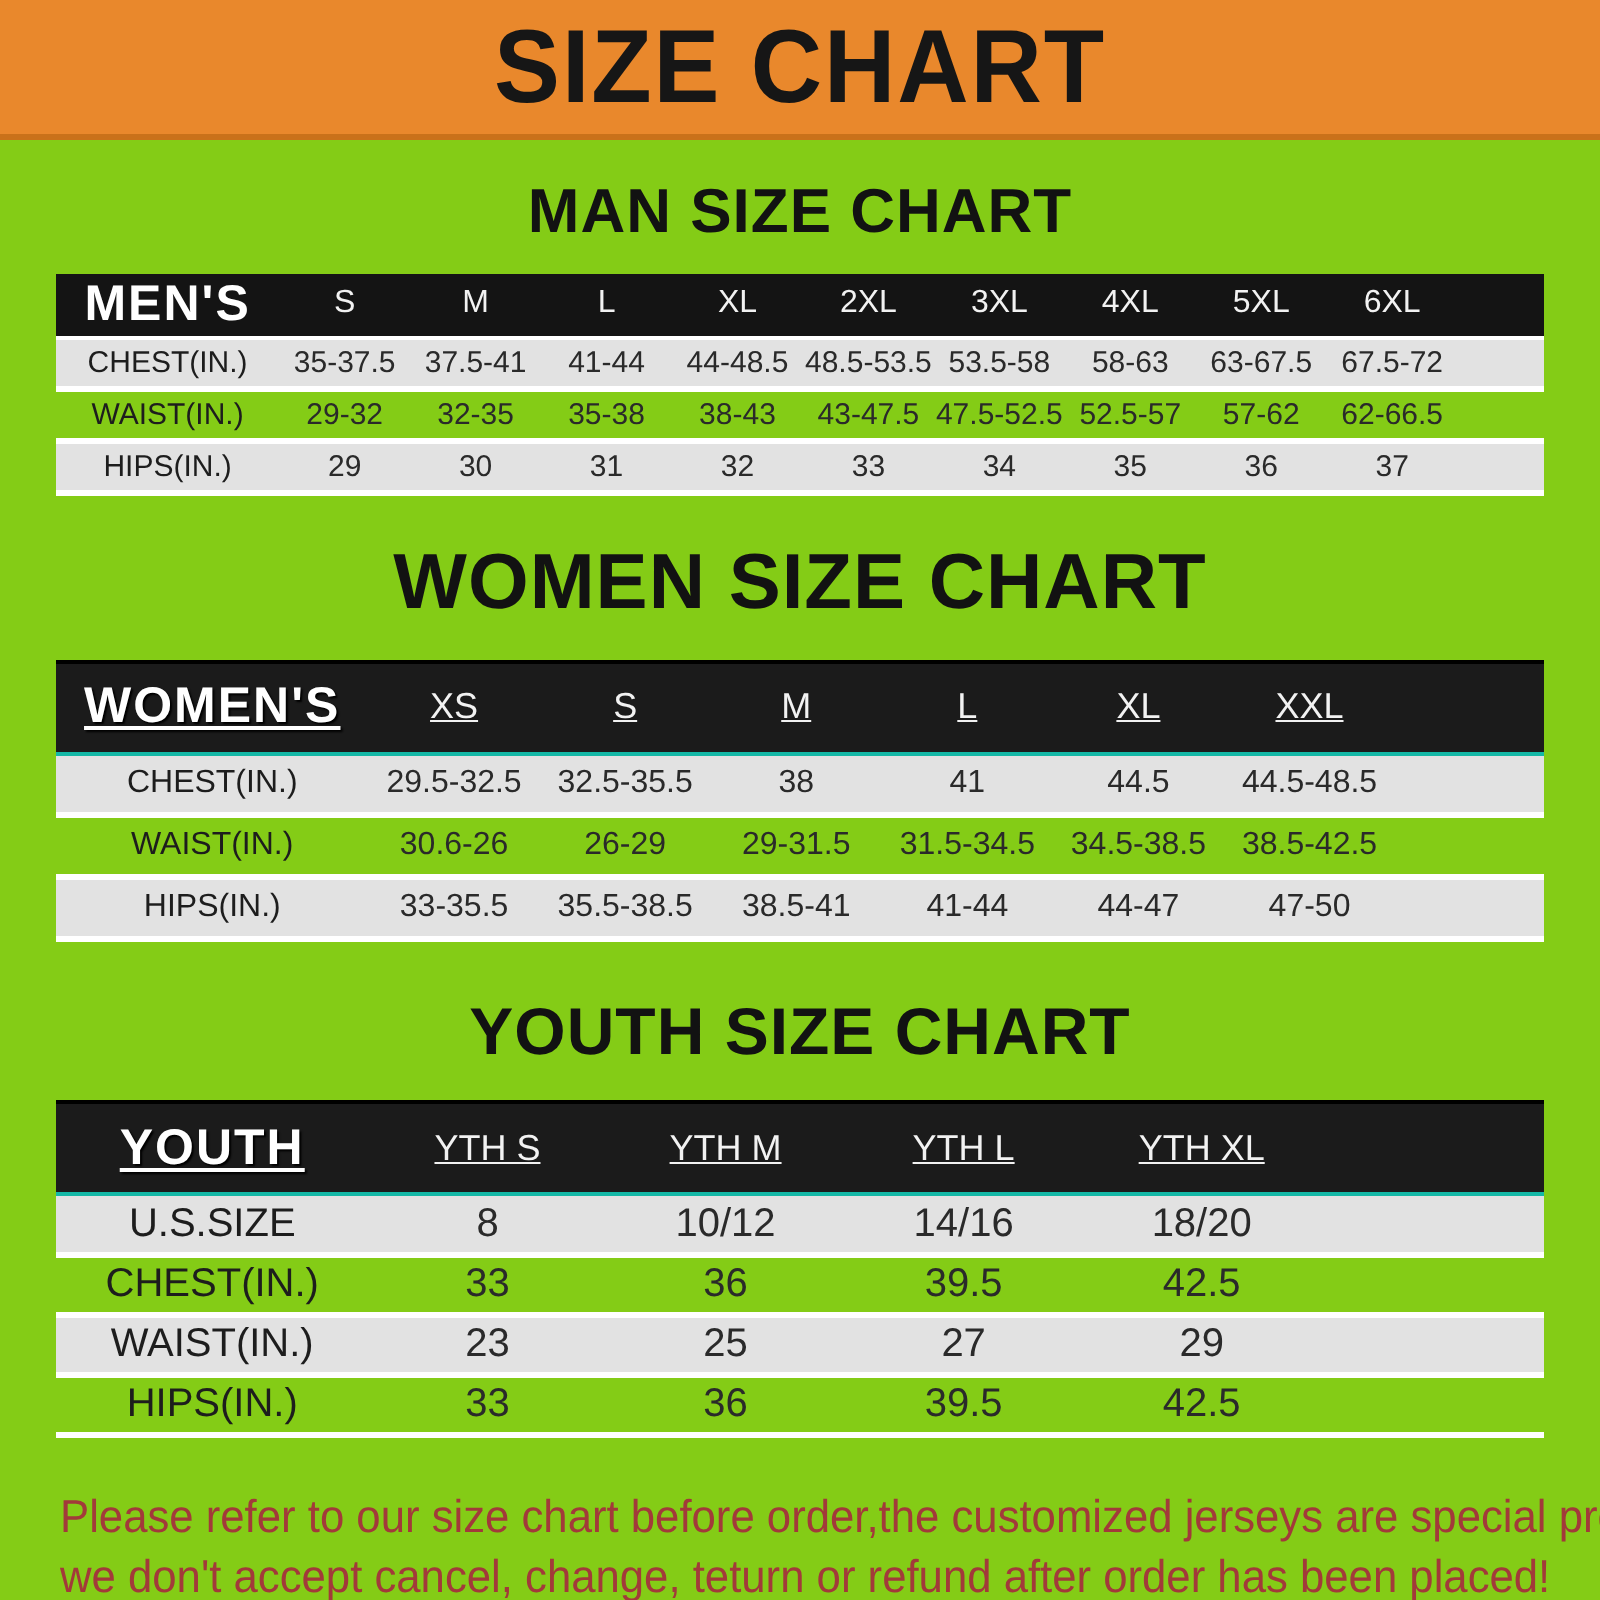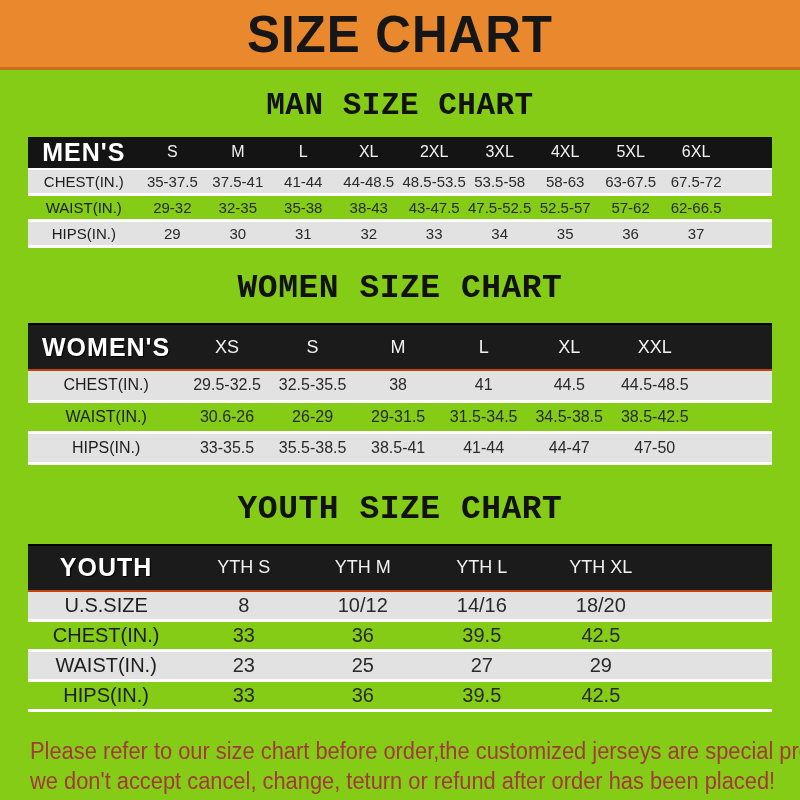--- a/index.html
+++ b/index.html
@@ -36,24 +36,23 @@
     line-height:1;
   }
 
   
   .section-title{
     text-align:center;
     font-weight:bold;
     color:#121212;
     letter-spacing:0.5px;
     line-height:1.15;
-    font-family:Liberation Mono, monospace;
   }
   .section-men .section-title{font-size:31px;margin:18px 0 13px;}
-  .section-women .section-title{font-size:33px;margin:22px 16px 15px;}
+  .section-women .section-title{font-size:39px;margin:22px 16px 15px;}
   .section-youth .section-title{font-size:33px;margin:26px 0 15px;}
 
   
   table.size-table{
     width:744px;
     margin:0 auto;
     border-collapse:collapse;
     table-layout:fixed;
   }
   .size-table th,.size-table td{
@@ -85,21 +84,21 @@
   .table-men col.first{width:15%;}
   .table-men col.last{width:5.8%;}
   .table-men thead th{height:32px;font-size:16px;}
   .table-men th.corner{font-size:25px;letter-spacing:1px;}
   .table-men tbody td{height:26px;font-size:15px;}
 
   
   .table-women thead th,.table-youth thead th{
     background:var(--bar-soft);
     height:46px;font-size:18px;
-    border-top:2px solid #000;border-bottom:2px solid #c2410c;
+    border-top:2px solid #000;border-bottom:2px solid #14b8a6;text-decoration:underline;
   }
   .table-women th.corner,.table-youth th.corner{
     font-size:25px;letter-spacing:1px;
     text-shadow:1px 1px 1px #000;
   }
   .table-women col{width:11.5%;}
   .table-women col.first{width:21%;}
   .table-women col.last{width:10%;}
   .table-women tbody td{height:31px;font-size:16px;}
 

